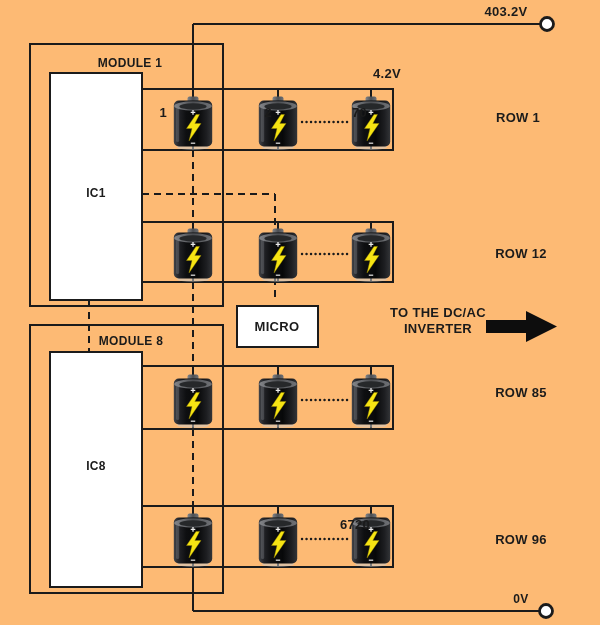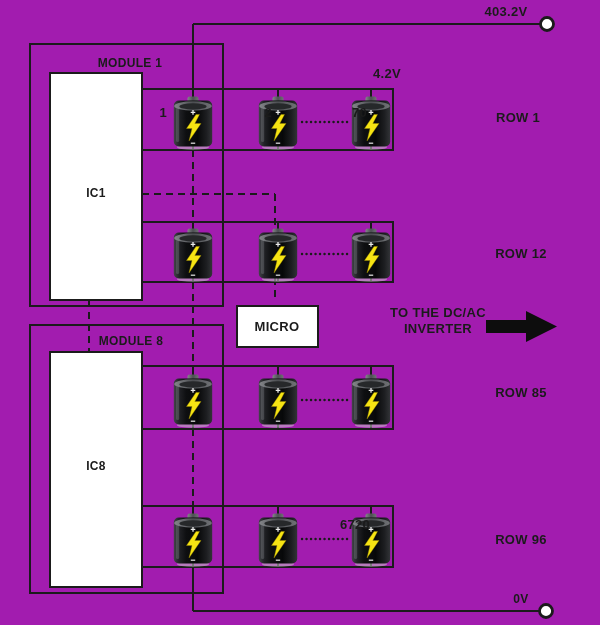--- a/index.html
+++ b/index.html
@@ -1,16 +1,16 @@
 <!DOCTYPE html>
 <html><head>
 <meta charset="utf-8">
 <style>
   html,body{margin:0;padding:0;background:#ffffff;}
-  .stage{position:relative;width:600px;height:625px;background:#a21caf;overflow:hidden;}
+  .stage{position:relative;width:600px;height:625px;background:#fdba74;overflow:hidden;}
   svg{display:block;}
   .lbl{font-family:"Liberation Sans",sans-serif;font-weight:700;font-size:13px;fill:#1b1b1b;letter-spacing:.3px;}
   .lbl-sm{font-size:12px;}
   .wire{stroke:#1b1b1b;stroke-width:2;fill:none;}
   .boxline{stroke:#1b1b1b;stroke-width:2;fill:none;}
   .boxfill{stroke:#1b1b1b;stroke-width:2;fill:#ffffff;}
   .dash{stroke:#1b1b1b;stroke-width:2;fill:none;stroke-dasharray:7 5;}
   .dots{stroke:#1b1b1b;stroke-width:2.4;fill:none;stroke-dasharray:0.1 4.4;stroke-linecap:round;}
   .term{fill:#ffffff;stroke:#1b1b1b;stroke-width:2.8;}
 </style>

